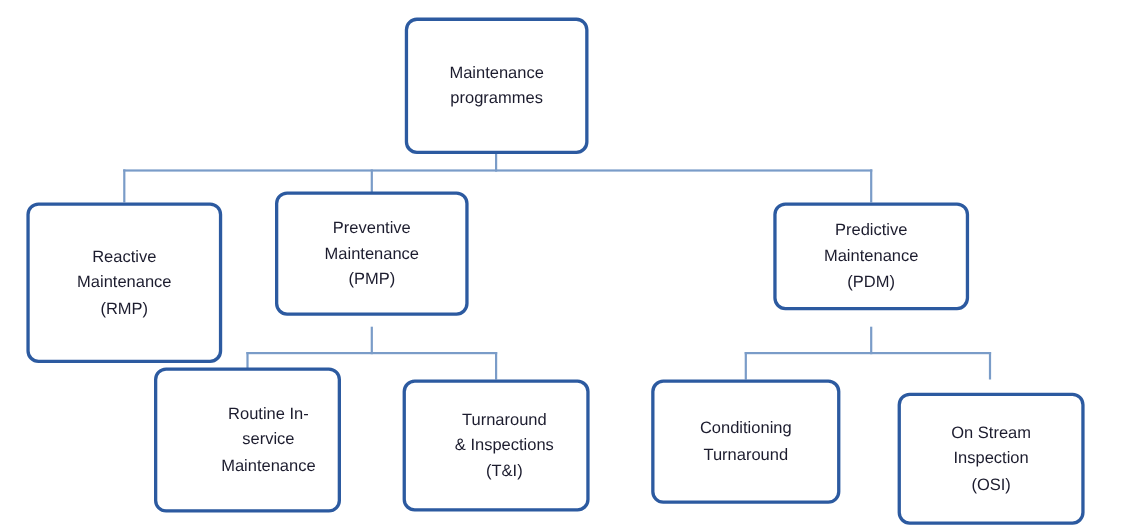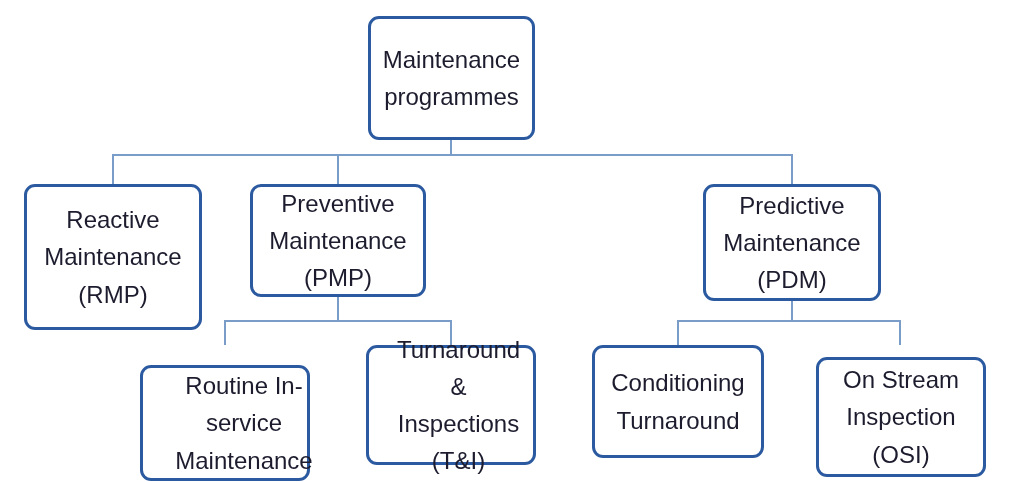--- a/index.html
+++ b/index.html
@@ -26,21 +26,21 @@
     position: absolute;
     border: 3px solid var(--border);
     border-radius: 11px;
     background: var(--bg);
     color: var(--text);
     display: flex;
     align-items: center;
     justify-content: center;
     text-align: center;
     white-space: pre-line;
-    font-size: 24px;
+    font-size: 15px;
     line-height: 1.55;
     padding: 4px 6px;
   }
   .line {
     position: absolute;
     background: var(--line);
   }
 </style>
 </head>
 <body>
@@ -63,29 +63,29 @@
   <div class="line" style="left:677px; top:320px; width:2px; height:25px;"></div>
   <div class="line" style="left:899px; top:320px; width:2px; height:25px;"></div>
 
   <div class="node" style="left:368px; top:16px; width:167px; height:124px;">Maintenance
 programmes</div>
 
   <div class="node" style="left:24px; top:184px; width:178px; height:146px;">Reactive
 Maintenance
 (RMP)</div>
 
-  <div class="node" style="left:250px; top:184px; width:176px; height:113px;">Preventive
+  <div class="node" style="left:250px; top:174px; width:176px; height:113px;">Preventive
 Maintenance
 (PMP)</div>
 
-  <div class="node" style="left:703px; top:184px; width:178px; height:117px;">Predictive
+  <div class="node" style="left:703px; top:184px; width:178px; height:98px;">Predictive
 Maintenance
 (PDM)</div>
 
-  <div class="node" style="left:140px; top:365px; width:170px; height:116px;padding-left:44px;">Routine In-
+  <div class="node" style="left:140px; top:334px; width:170px; height:132px;padding-left:44px;">Routine In-
 service
 Maintenance</div>
 
   <div class="node" style="left:366px; top:345px; width:170px; height:120px;padding-left:21px;">Turnaround
 &amp; Inspections
 (T&amp;I)</div>
 
   <div class="node" style="left:592px; top:345px; width:172px; height:113px;">Conditioning
 Turnaround</div>
 

